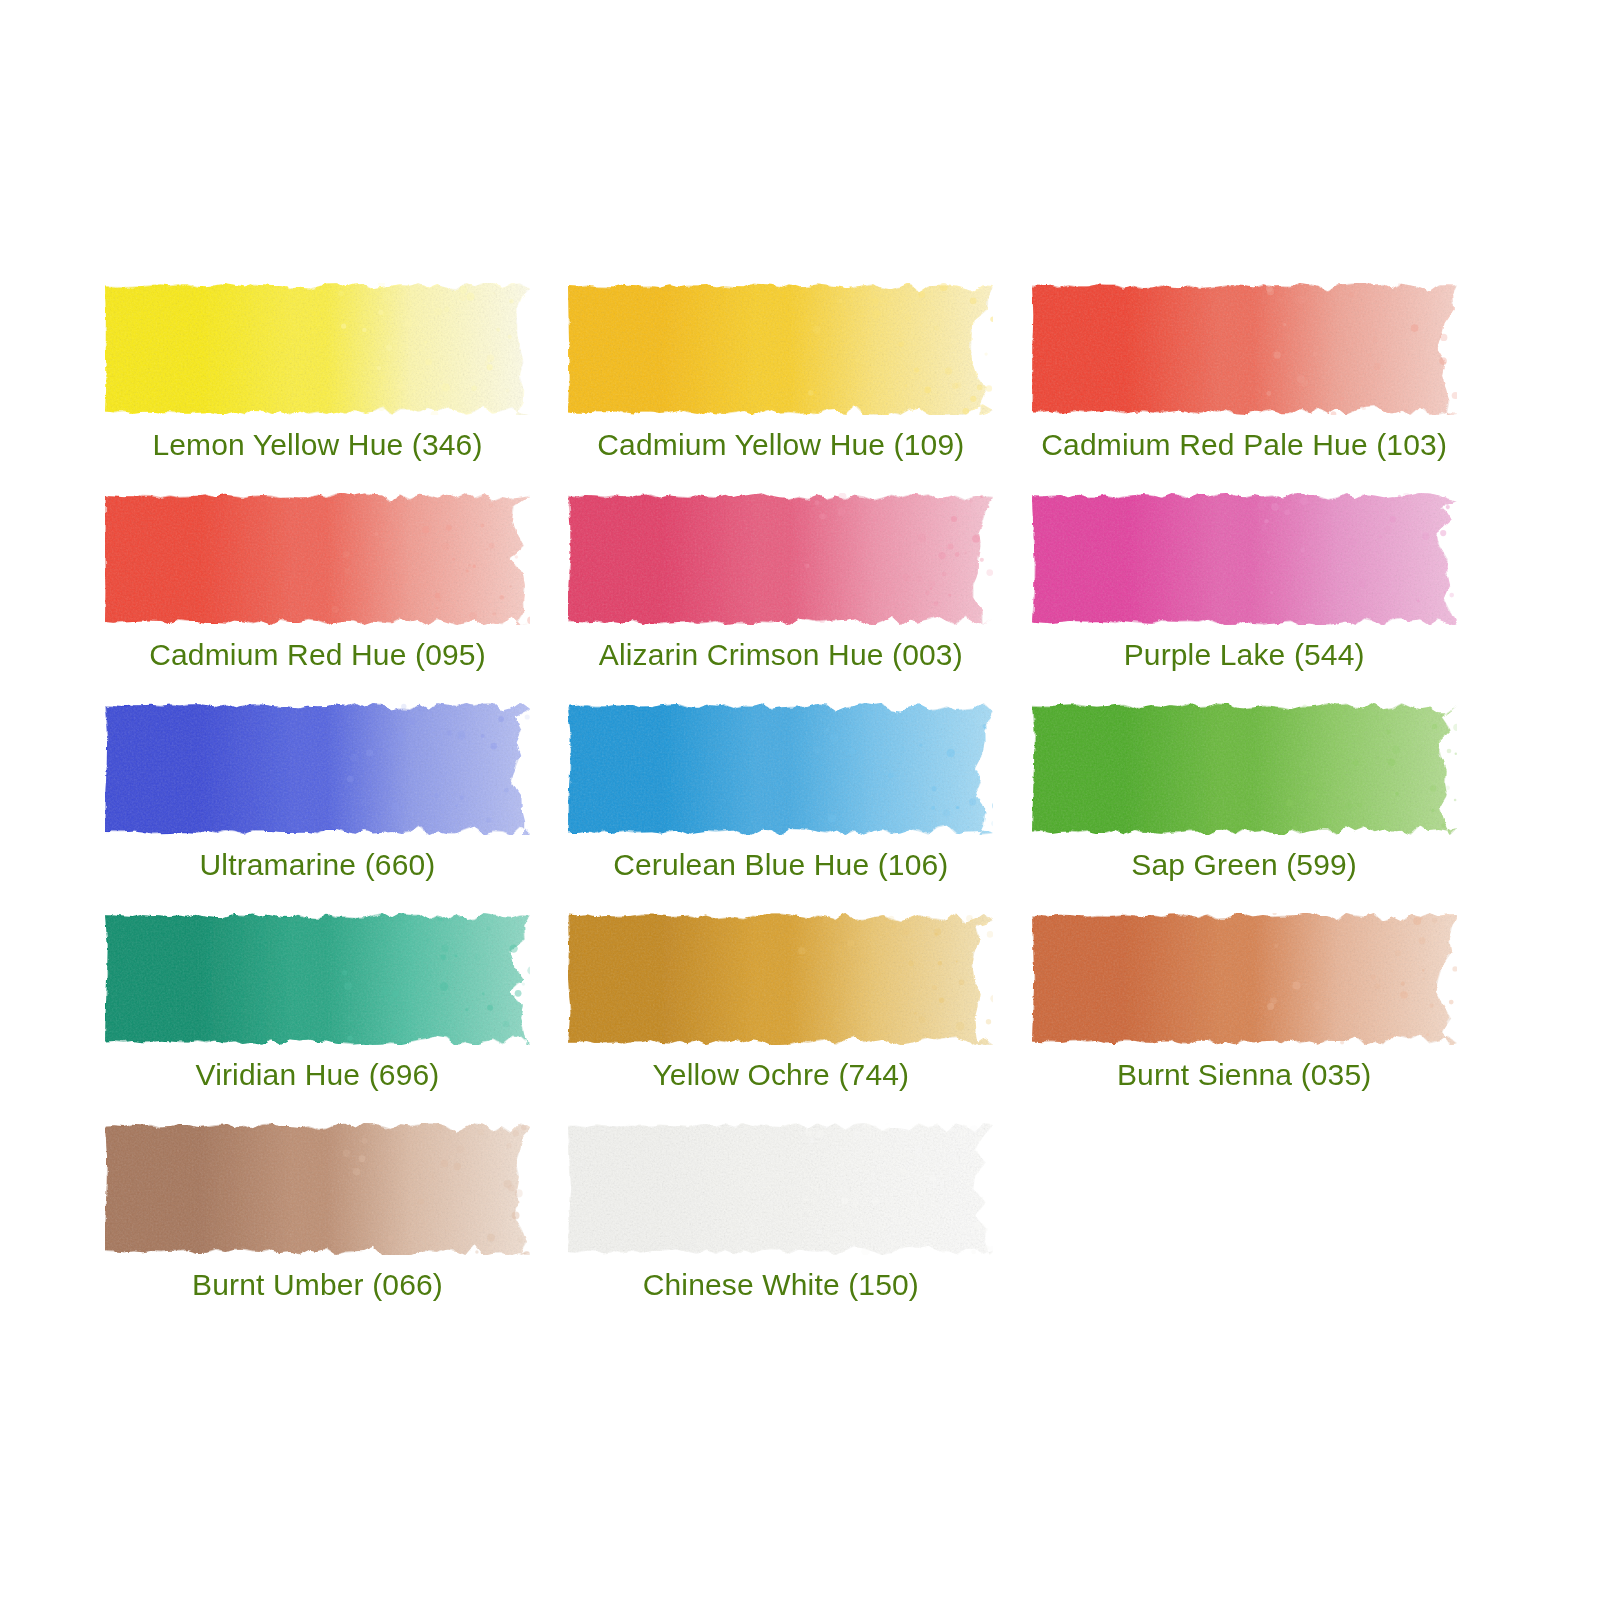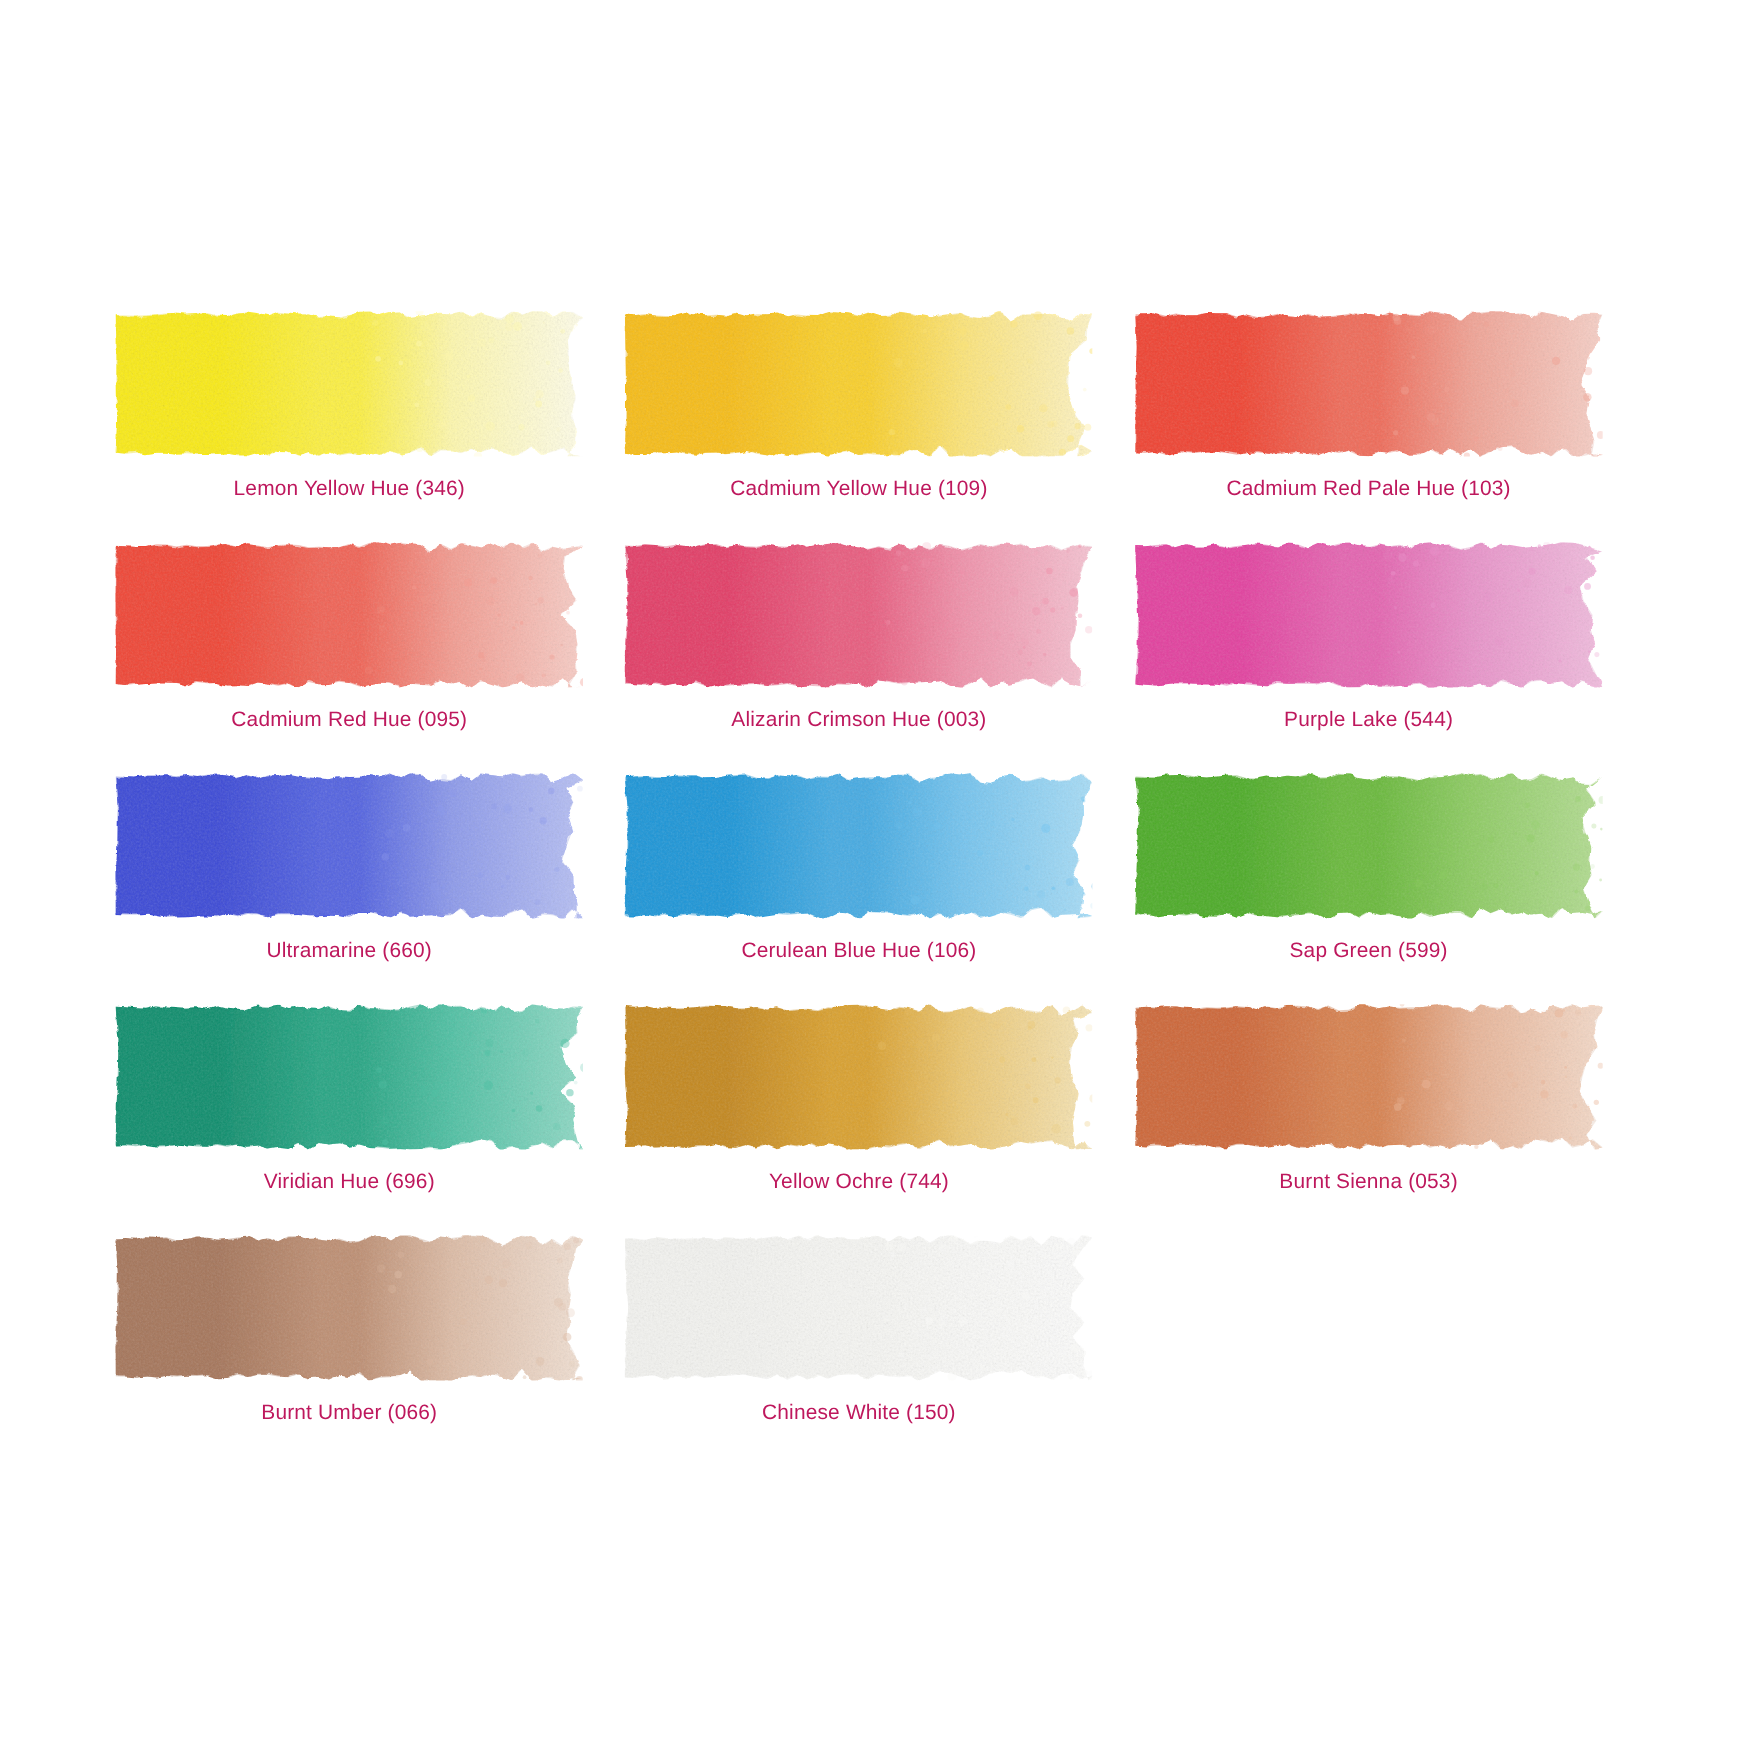--- a/index.html
+++ b/index.html
@@ -44,23 +44,23 @@
     width:425px;height:132px;
   }
   .stroke svg{display:block;width:425px;height:132px;}
 
   
   .caption{
     position:absolute;
     left:0; top:146px;
     width:425px;
     text-align:center;
-    font-size:19px;
+    font-size:30px;
     line-height:32px;
-    color:#be185d;
+    color:#4d7c0f;
     letter-spacing:0.15px;
     white-space:nowrap;
   }
 </style>
 </head>
 <body style="background: rgb(255, 255, 255);">
 
 <div id="sheet">
   <div id="grid">
       <div class="swatch-row">
@@ -948,21 +948,21 @@
                   <circle cx="341.3" cy="64.1" r="2.7" opacity="0.28"></circle>
                   <circle cx="264.6" cy="72.6" r="4.0" opacity="0.49"></circle>
                   <circle cx="244.1" cy="32.9" r="1.9" opacity="0.26"></circle>
                   <circle cx="442.4" cy="42.3" r="3.5" opacity="0.25"></circle>
                   <circle cx="391.7" cy="65.9" r="1.1" opacity="0.24"></circle>
                   <circle cx="419.2" cy="89.1" r="2.4" opacity="0.41"></circle>
                   <circle cx="345.3" cy="73.4" r="2.9" opacity="0.24"></circle>
                 </g>
               </svg>
             </div>
-            <div class="caption">Burnt Sienna (053)</div>
+            <div class="caption">Burnt Sienna (035)</div>
           </div>
         </div>
       </div>
       <div class="swatch-row">
         <div class="swatch-cell">
           <div class="stroke-wrap">
             <div class="stroke">
               <svg viewBox="0 0 425 132" xmlns="http://www.w3.org/2000/svg" shape-rendering="geometricPrecision">
                 <defs>
                   <linearGradient id="g12" x1="0" y1="0" x2="1" y2="0">

